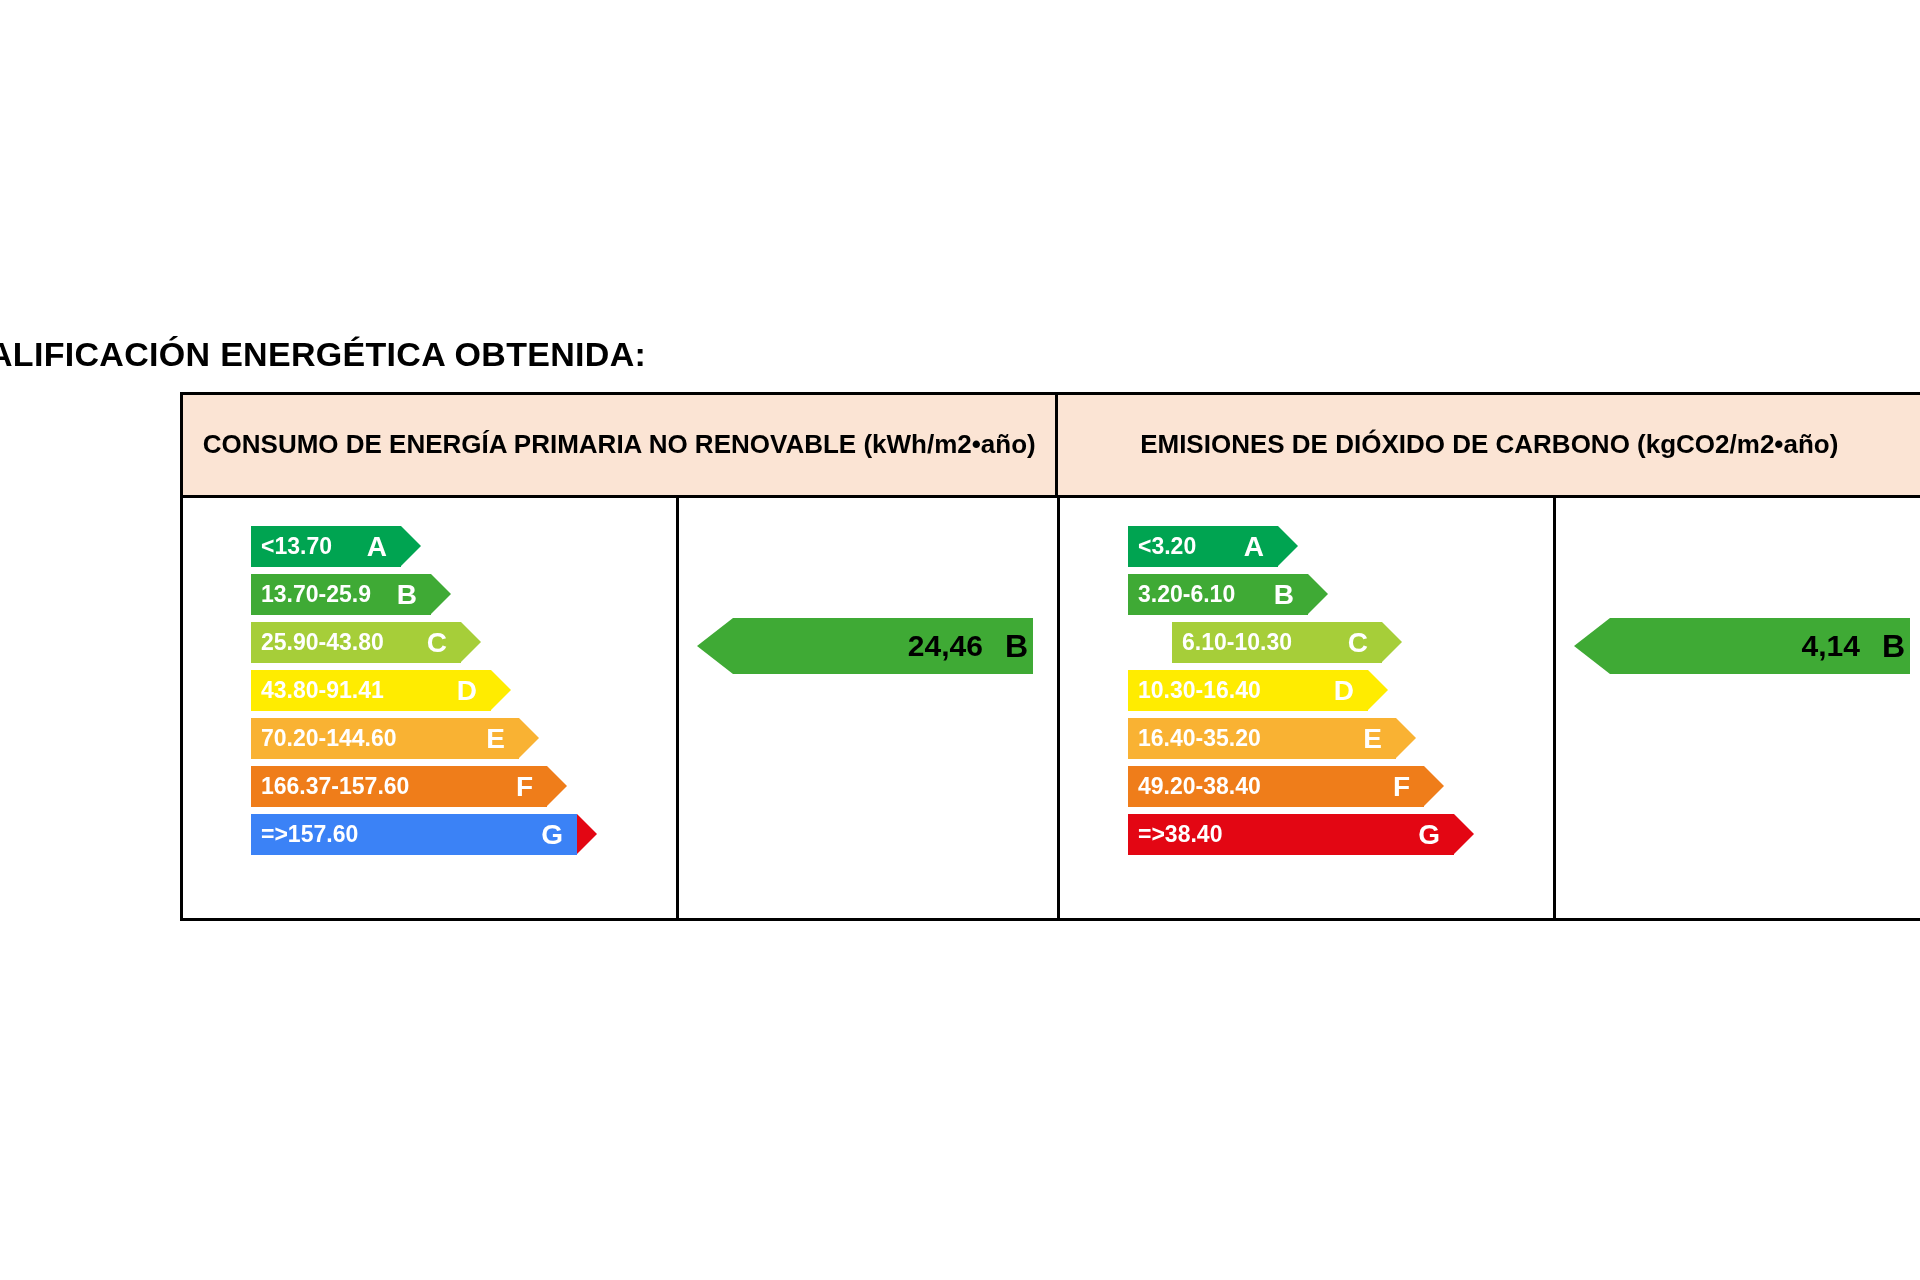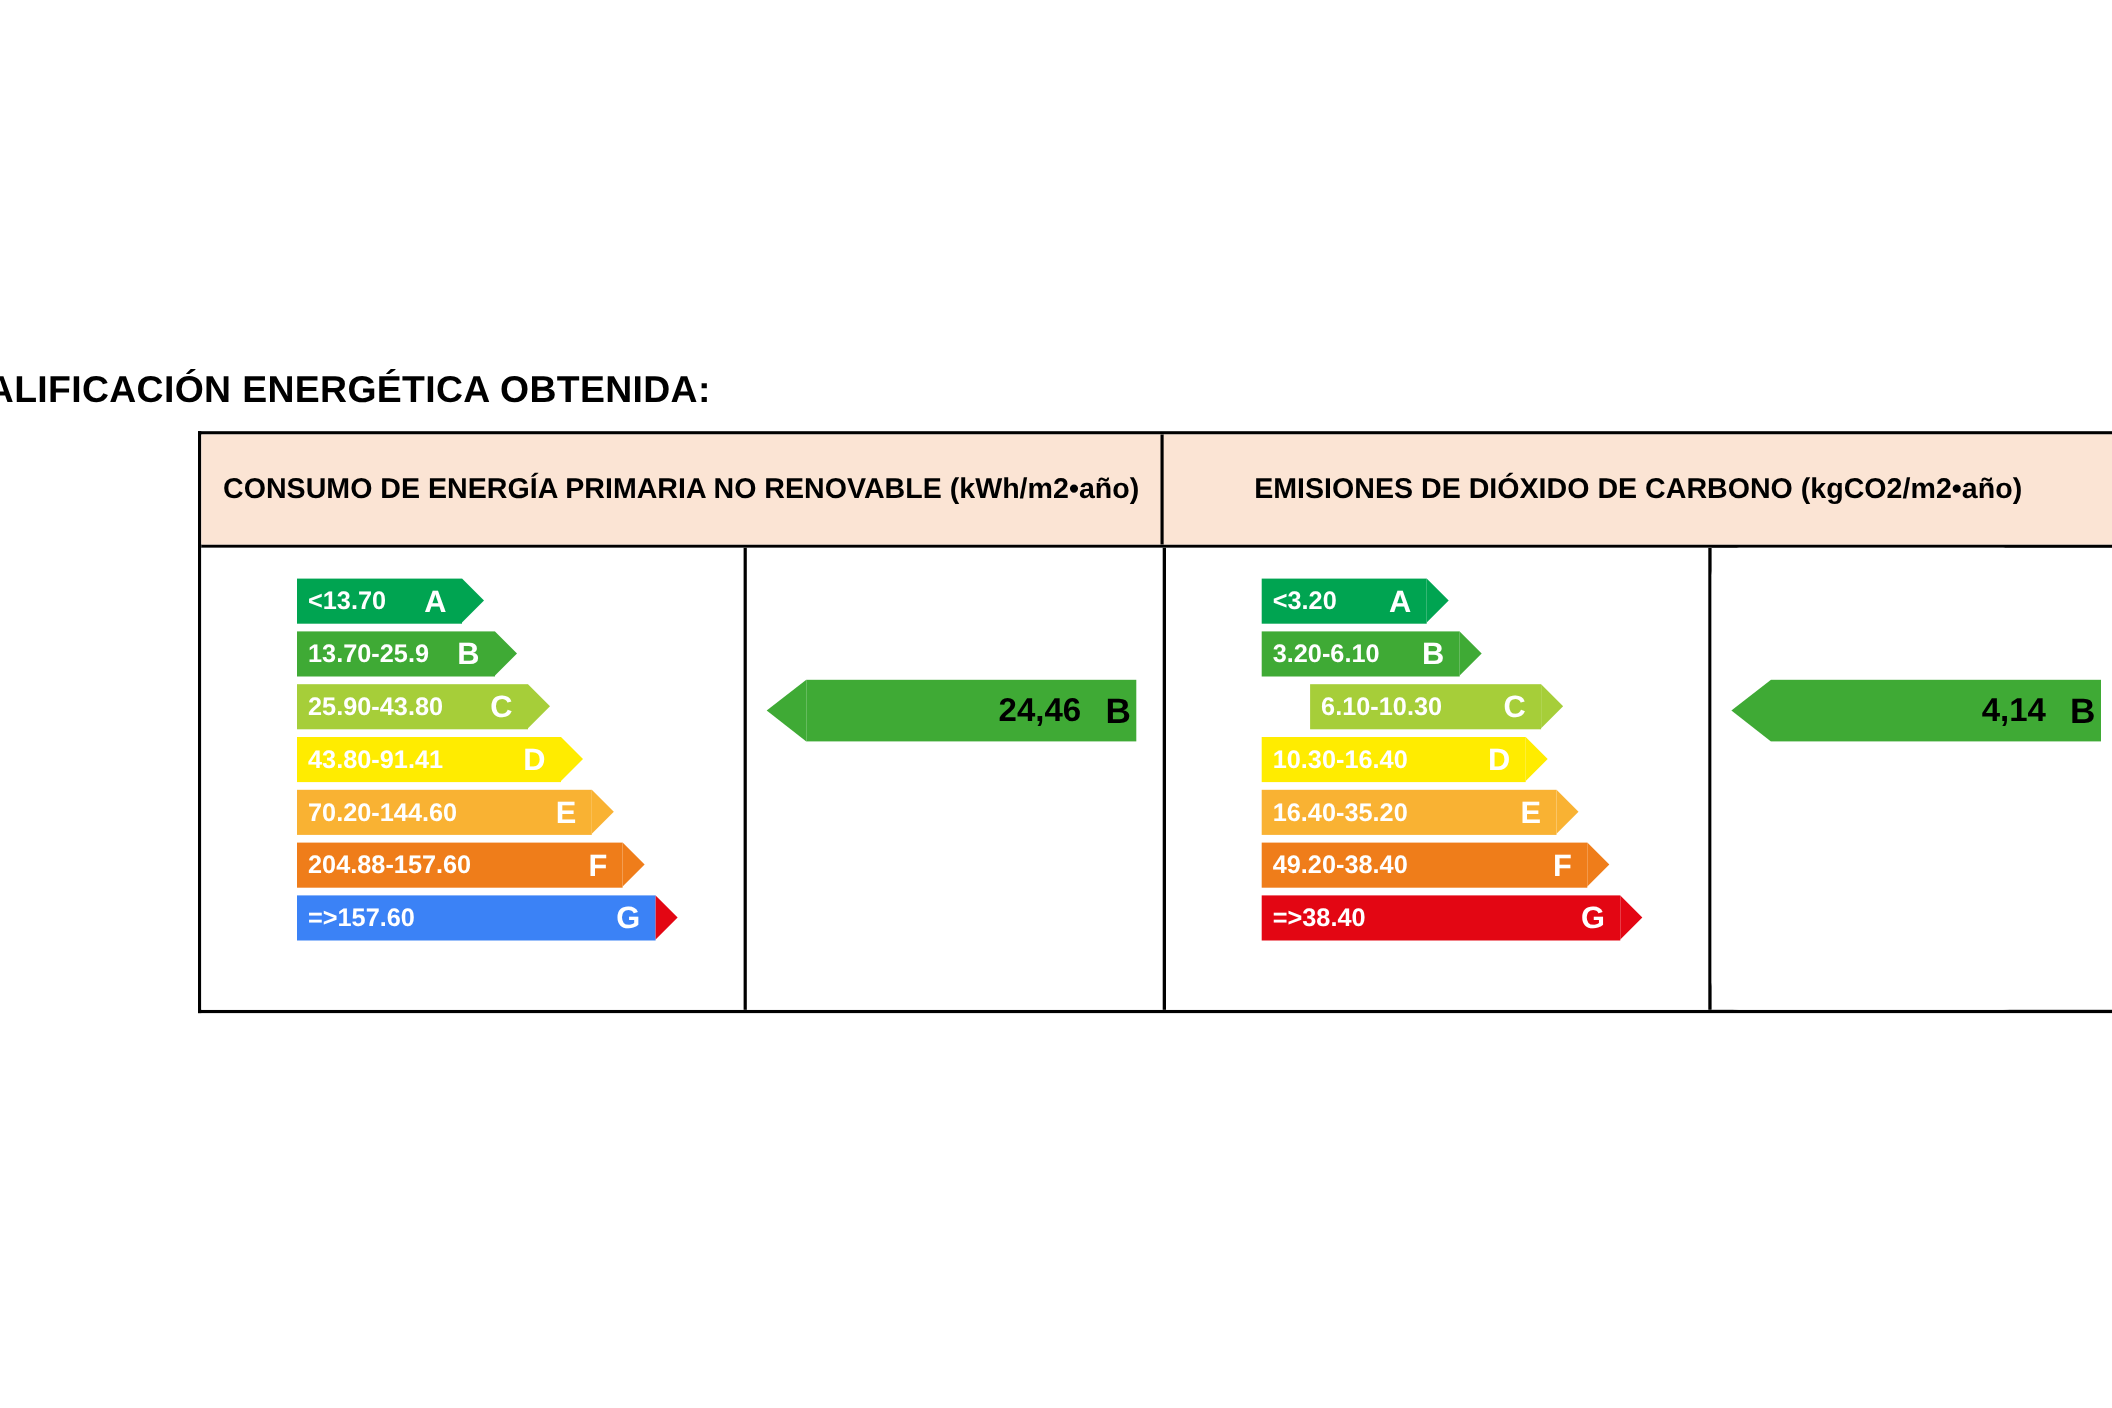--- a/index.html
+++ b/index.html
@@ -69,21 +69,21 @@
     position: relative;
     min-height: 420px;
   }
   .cell-scale-1 { width: 496px; border-right: 3px solid #000000; }
   .cell-result-1 { width: 381px; border-right: 3px solid #000000; }
   .cell-scale-2 { width: 496px; border-right: 3px solid #000000; }
   .cell-result-2 { width: 290px; border-radius: 25px; }
 
   
   .scale {
-    padding: 28px 0 0 87px;
+    padding: 28px 0 0 68px;
   }
   .bar-row {
     height: 48px;
     display: flex;
     align-items: flex-start;
   }
   .bar {
     height: 41px;
     display: flex;
     align-items: center;
@@ -202,21 +202,21 @@
             </div>
           </div>
           <div class="bar-row">
             <div class="bar" style="width: 268px; background: rgb(249, 178, 51); color: rgb(249, 178, 51);">
               <span class="range">70.20-144.60</span>
               <span class="letter">E</span>
             </div>
           </div>
           <div class="bar-row">
             <div class="bar" style="width: 296px; background: rgb(239, 125, 26); color: rgb(239, 125, 26);">
-              <span class="range">204.88-157.60</span>
+              <span class="range">166.37-157.60</span>
               <span class="letter">F</span>
             </div>
           </div>
           <div class="bar-row">
             <div class="bar" style="width: 326px; background: #3b82f6; color: rgb(227, 6, 19);">
               <span class="range">=&gt;157.60</span>
               <span class="letter">G</span>
             </div>
           </div>
         </div>

